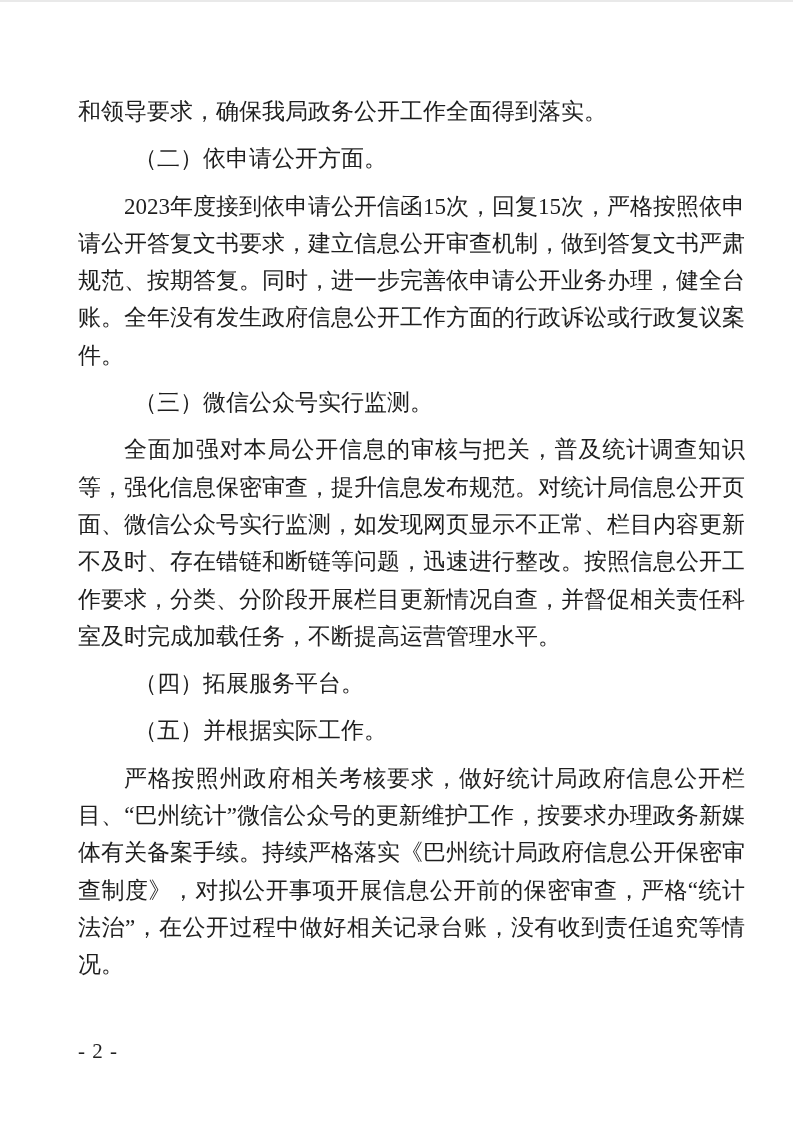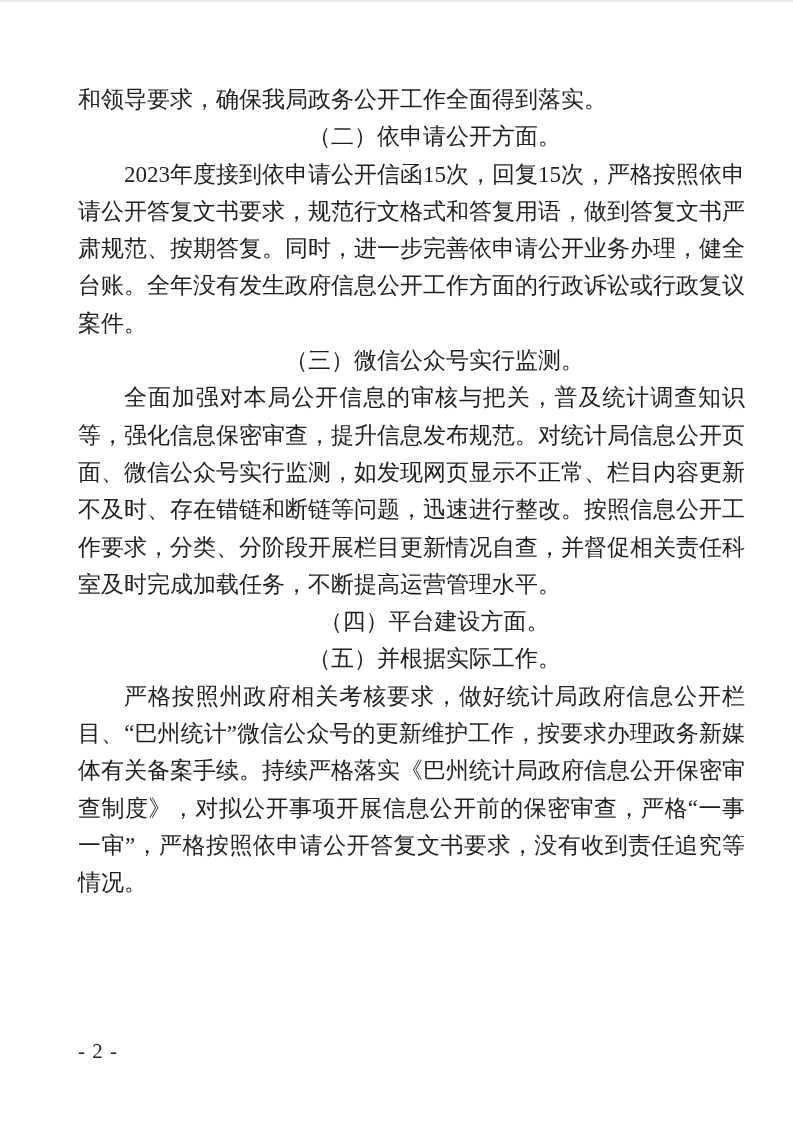--- a/index.html
+++ b/index.html
@@ -31,47 +31,48 @@
     text-align: justify;
     letter-spacing: 0;
   }
   .para {
     margin: 0;
     padding: 0;
     text-indent: 2em;
   }
   .para.cont {
     text-indent: 0;
+    margin-top: 12px;
   }
   .heading {
-    margin: 0;
+    margin: 10px;
     padding: 0;
     text-indent: 2em;
     font-weight: normal;
-    text-align: center;
+    text-align: left;
   }
   .page-num {
     position: absolute;
     left: 78px;
     top: 1038px;
     font-size: 21px;
     line-height: 26px;
     color: #222222;
     letter-spacing: 1px;
   }
 </style>
 </head>
 <body>
 
 <div class="scan-edge"></div>
 
 <div class="doc">
   <p class="para cont">和领导要求，确保我局政务公开工作全面得到落实。</p>
   <p class="heading">（二）依申请公开方面。</p>
-  <p class="para">2023年度接到依申请公开信函15次，回复15次，严格按照依申请公开答复文书要求，规范行文格式和答复用语，做到答复文书严肃规范、按期答复。同时，进一步完善依申请公开业务办理，健全台账。全年没有发生政府信息公开工作方面的行政诉讼或行政复议案件。</p>
+  <p class="para">2023年度接到依申请公开信函15次，回复15次，严格按照依申请公开答复文书要求，建立信息公开审查机制，做到答复文书严肃规范、按期答复。同时，进一步完善依申请公开业务办理，健全台账。全年没有发生政府信息公开工作方面的行政诉讼或行政复议案件。</p>
   <p class="heading">（三）微信公众号实行监测。</p>
   <p class="para">全面加强对本局公开信息的审核与把关，普及统计调查知识等，强化信息保密审查，提升信息发布规范。对统计局信息公开页面、微信公众号实行监测，如发现网页显示不正常、栏目内容更新不及时、存在错链和断链等问题，迅速进行整改。按照信息公开工作要求，分类、分阶段开展栏目更新情况自查，并督促相关责任科室及时完成加载任务，不断提高运营管理水平。</p>
-  <p class="heading">（四）平台建设方面。</p>
+  <p class="heading">（四）拓展服务平台。</p>
   <p class="heading">（五）并根据实际工作。</p>
-  <p class="para">严格按照州政府相关考核要求，做好统计局政府信息公开栏目、“巴州统计”微信公众号的更新维护工作，按要求办理政务新媒体有关备案手续。持续严格落实《巴州统计局政府信息公开保密审查制度》，对拟公开事项开展信息公开前的保密审查，严格“一事一审”，严格按照依申请公开答复文书要求，没有收到责任追究等情况。</p>
+  <p class="para">严格按照州政府相关考核要求，做好统计局政府信息公开栏目、“巴州统计”微信公众号的更新维护工作，按要求办理政务新媒体有关备案手续。持续严格落实《巴州统计局政府信息公开保密审查制度》，对拟公开事项开展信息公开前的保密审查，严格“统计法治”，在公开过程中做好相关记录台账，没有收到责任追究等情况。</p>
 </div>
 
 <div class="page-num">- 2 -</div>
 
 </body></html>

